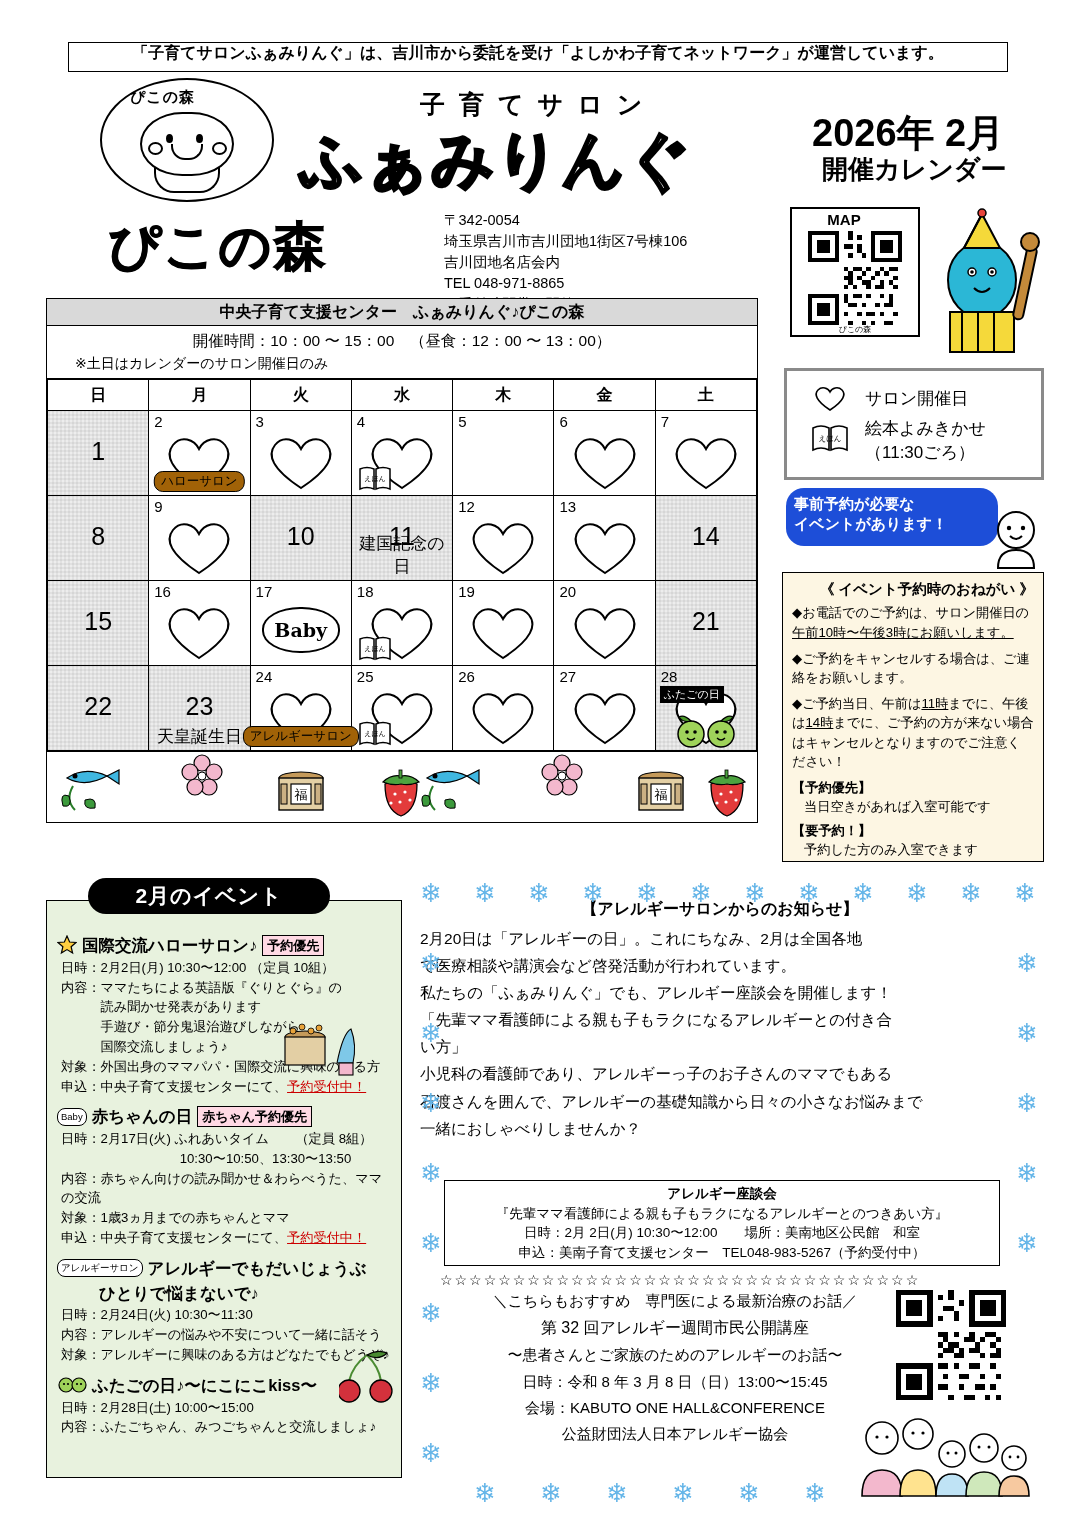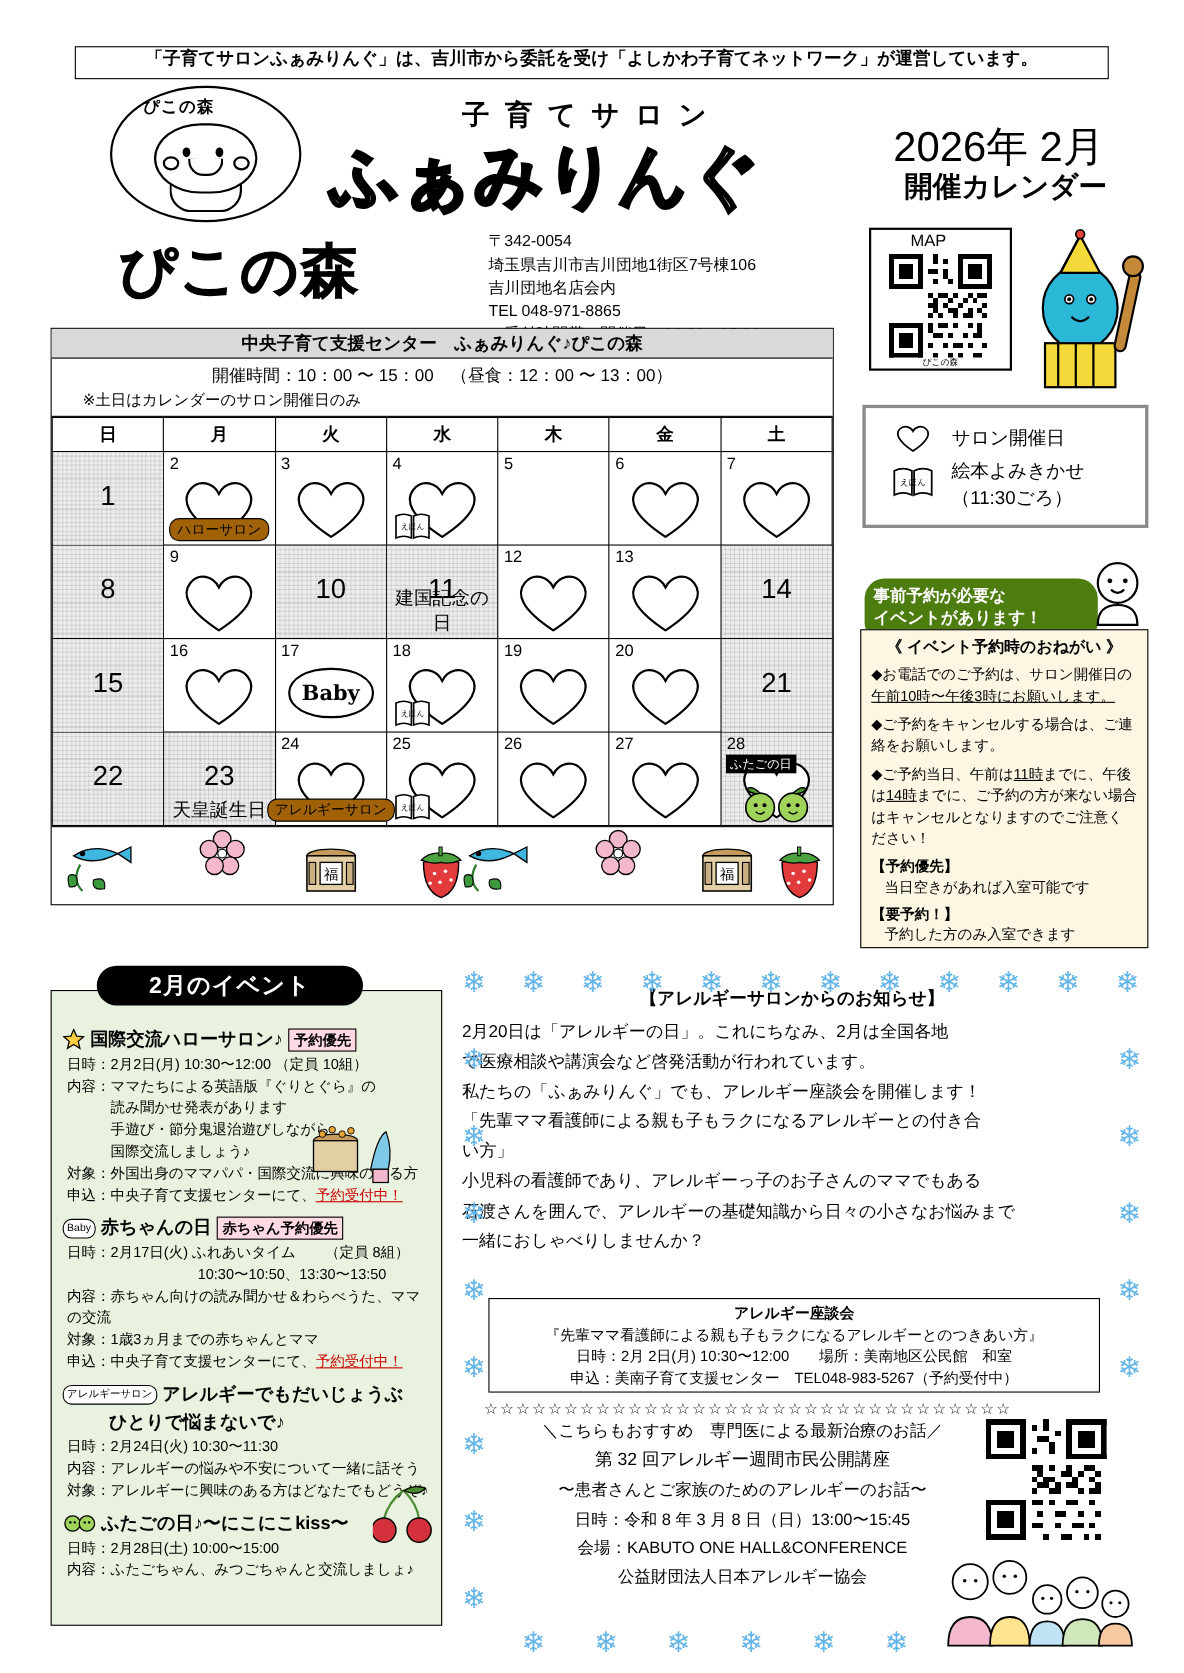--- a/index.html
+++ b/index.html
@@ -132,21 +132,21 @@
     font-weight: bold;
     letter-spacing: 2px;
     color: #fff;
     -webkit-text-stroke: 3px #000;
     text-shadow: 0 0 0 #000;
   }
   .year-month {
     position: absolute;
     left: 812px; top: 108px;
     font-size: 38px;
-    font-weight: normal;
+    font-weight: bold;
   }
   .cal-label {
     position: absolute;
     left: 822px; top: 152px;
     font-size: 26px;
     font-weight: bold;
   }
 
   .addr {
     position: absolute;
@@ -162,21 +162,21 @@
     width: 126px; height: 126px;
     border: 2px solid #000;
     background: #fff;
   }
   .map-label {
     position: absolute;
     left: 0; top: 2px;
     width: 104px;
     text-align: center;
     font-size: 15px;
-    font-weight: normal;
+    font-weight: bold;
   }
   .qr {
     position: absolute;
     left: 16px; top: 22px;
     width: 94px; height: 94px;
   }
   .qr-big {
     position: absolute;
     left: 896px; top: 1290px;
     width: 110px; height: 110px;
@@ -322,23 +322,23 @@
   }
   .legend .ln3 {
     position: absolute; left: 78px; top: 70px; font-size: 17px;
   }
   .legend .hsym { position: absolute; left: 26px; top: 14px; width: 34px; height: 26px; }
   .legend .bsym { position: absolute; left: 24px; top: 52px; width: 38px; height: 30px; }
 
   
   .banner {
     position: absolute;
-    left: 786px; top: 526px;
+    left: 786px; top: 488px;
     width: 212px; height: 58px;
-    background: #4d7c0f;
+    background: #1d4ed8;
     border-radius: 18px;
     color: #fff;
     font-size: 15px;
     font-weight: bold;
     padding: 6px 8px;
     line-height: 1.35;
     box-sizing: border-box;
   }
   .banner-kid {
     position: absolute;
@@ -352,21 +352,21 @@
     left: 782px; top: 572px;
     width: 262px; height: 290px;
     border: 1.5px solid #000;
     background: #fdf6e3;
     box-sizing: border-box;
     padding: 6px 9px;
     font-size: 13.2px;
     line-height: 1.48;
   }
   .reserve .rtitle {
-    text-align: center;
+    text-align: right;
     font-weight: bold;
     font-size: 14.5px;
     margin-bottom: 3px;
   }
   .reserve p { margin: 0 0 6px 0; }
   .ul { text-decoration: underline; }
   .rsub { font-weight: bold; }
 
   
   .events {

